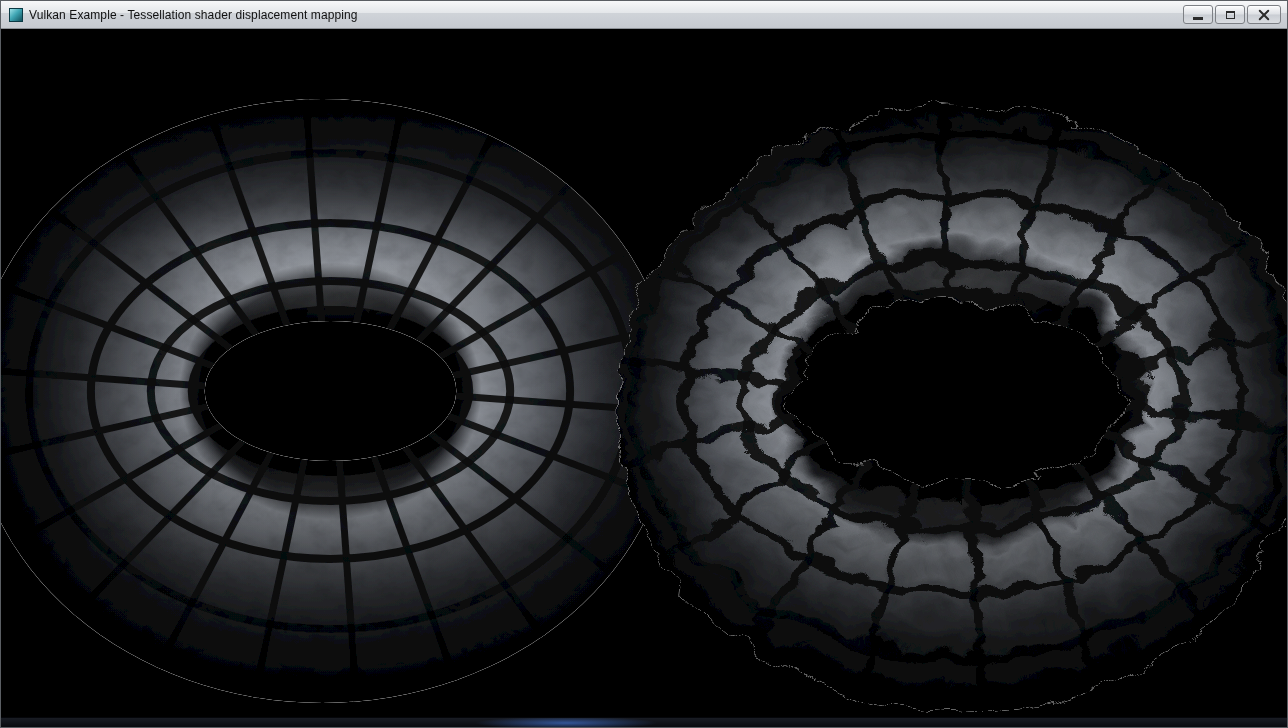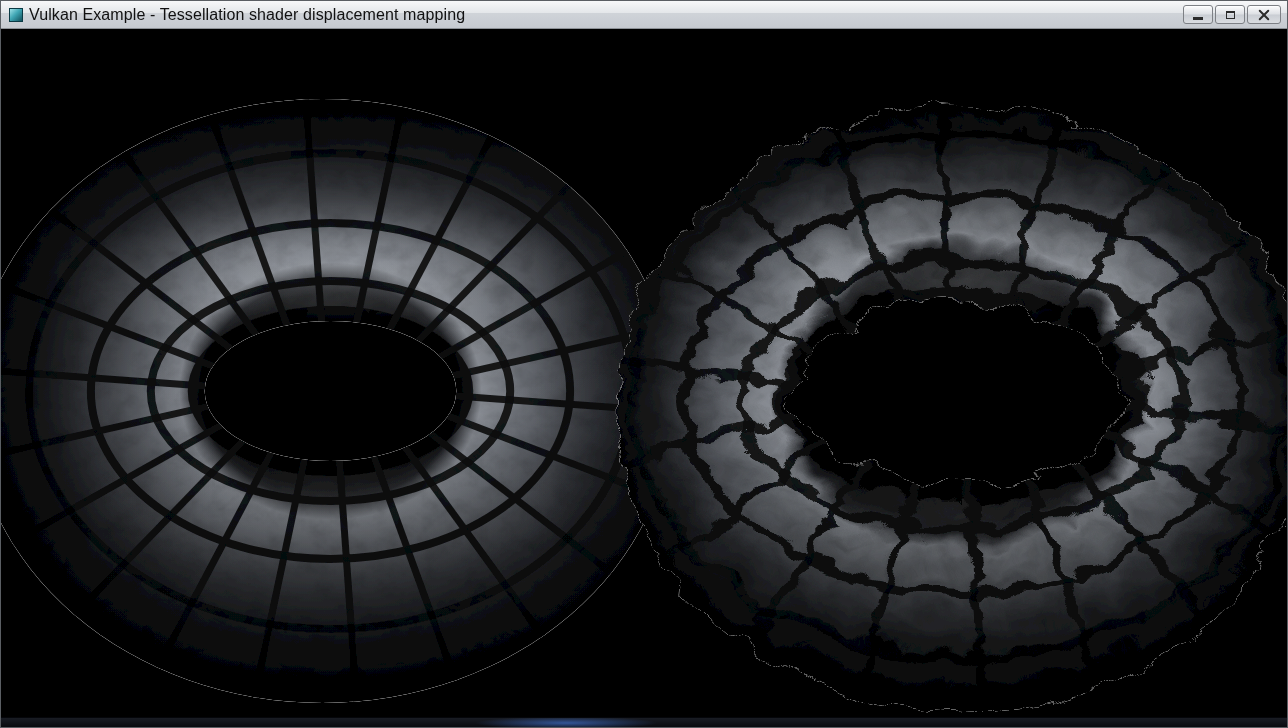--- a/index.html
+++ b/index.html
@@ -12,21 +12,21 @@
   .titlebar{
     height:28px;display:flex;align-items:center;padding:0 6px;box-sizing:border-box;
     background:linear-gradient(#f7f8f9,#e3e6e9 45%,#cfd3d8 46%,#c6cad0);
     border-bottom:1px solid #8d9196;
   }
   .app-icon{
     width:14px;height:14px;margin:0 6px 0 2px;flex:0 0 auto;
     background:linear-gradient(135deg,#9fe2e8 0%,#3fa6b4 45%,#11505c 100%);
     border:1px solid #0b3a44;box-sizing:border-box;
   }
-  .title{font-size:16px;color:#111;white-space:nowrap;letter-spacing:.1px;}
+  .title{font-size:12px;color:#111;white-space:nowrap;letter-spacing:.1px;}
   .controls{margin-left:auto;display:flex;gap:2px;align-items:center;}
   .ctl-btn{
     width:30px;height:19px;padding:0;display:flex;align-items:center;justify-content:center;
     background:linear-gradient(#fdfdfe,#dde0e4 48%,#c9cdd3 52%,#dadde1);
     border:1px solid #7d8085;border-radius:3px;cursor:pointer;box-sizing:border-box;
     box-shadow:inset 0 1px 0 rgba(255,255,255,.8);
   }
   .ctl-btn.close{width:34px;}
   .glyph-min{width:10px;height:3px;background:#2b2b2b;margin-top:8px;}
   .glyph-max{width:9px;height:8px;border:1px solid #2b2b2b;border-top-width:2px;box-sizing:border-box;}

